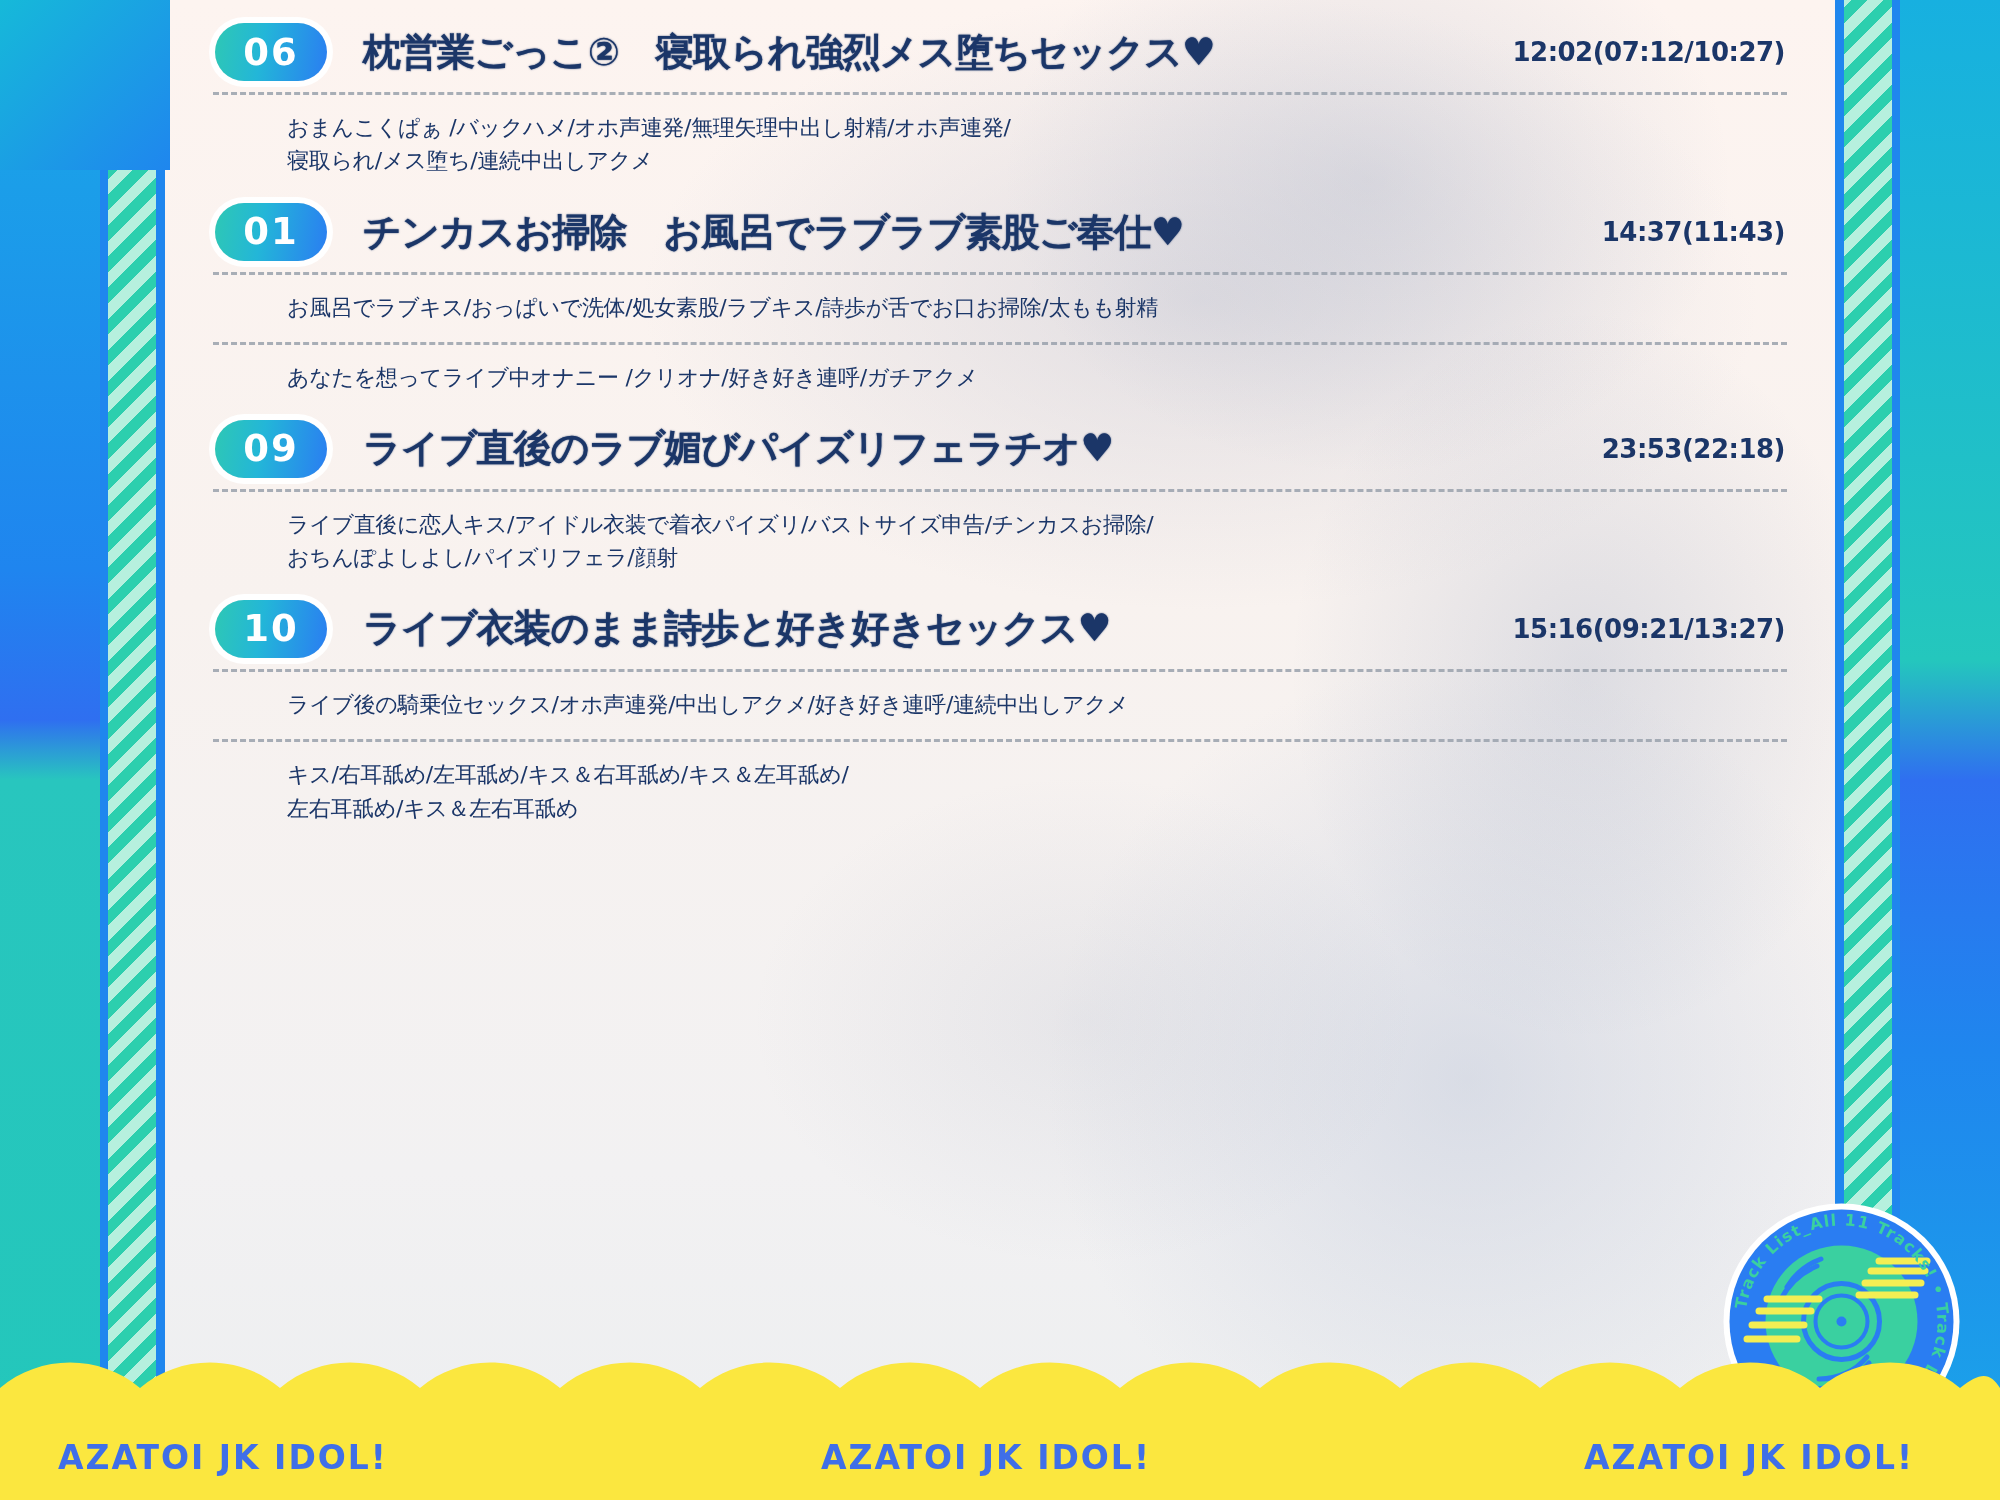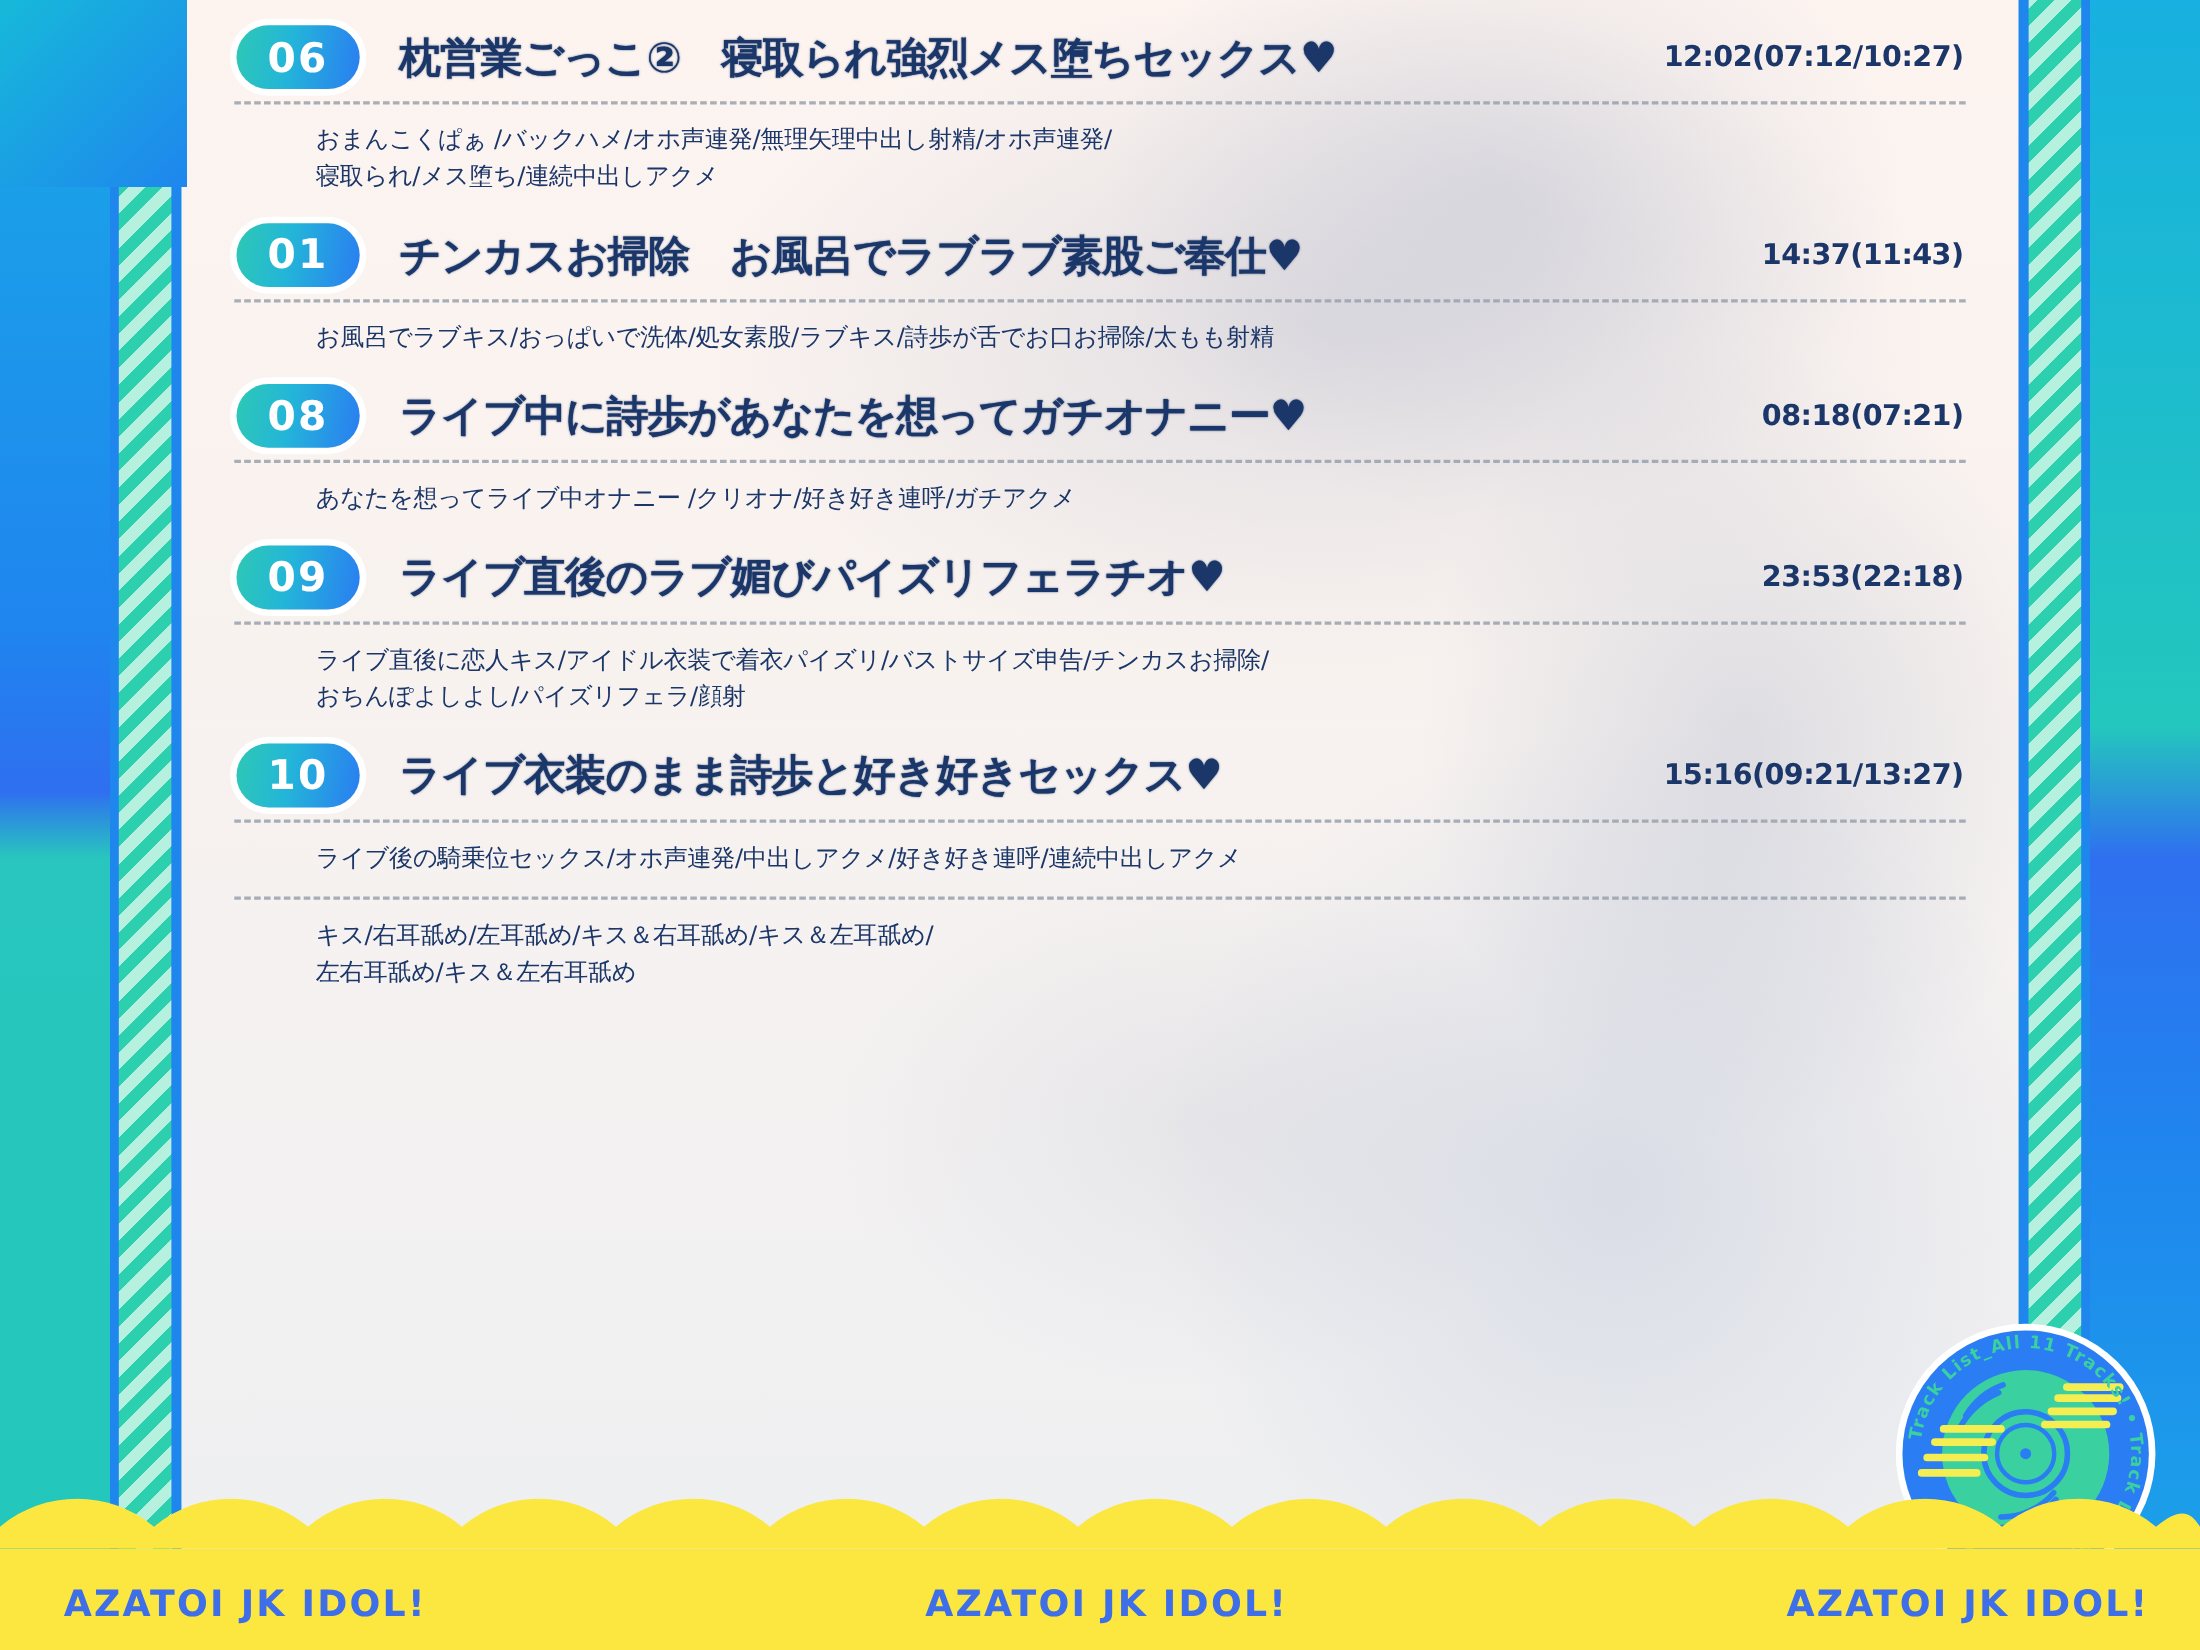--- a/index.html
+++ b/index.html
@@ -142,21 +142,21 @@
   #footer {
     position:absolute; left:0; right:0; bottom:0; height:92px;
     background:#fbe73f; z-index:8;
   }
   #footer-wave {
     position:absolute; left:0; right:0; bottom:92px; height:46px; z-index:8;
   }
   #footer-text {
     position:absolute; inset:0;
     display:flex; align-items:center; justify-content:space-between;
-    padding:6px 46px 0 58px;
+    padding:6px 86px 0 58px;
     z-index:9;
   }
   #footer-text span {
     color:#3f6fe8;
     font-weight:bold;
     font-size:33px;
     letter-spacing:2px;
     font-family:"DejaVu Sans","Liberation Sans",sans-serif;
   }
 
@@ -206,25 +206,20 @@
         <div class="title">チンカスお掃除　お風呂でラブラブ素股ご奉仕♥</div>
         <div class="time">14:37(11:43)</div>
       </div>
       <div class="divider"></div>
       <div class="desc">
         <div>お風呂でラブキス/おっぱいで洗体/処女素股/ラブキス/詩歩が舌でお口お掃除/太もも射精</div>
       </div>
     </div>
 
     <div class="track">
-      <div class="track-head">
-        <div class="badge">08</div>
-        <div class="title">ライブ中に詩歩があなたを想ってガチオナニー♥</div>
-        <div class="time">08:18(07:21)</div>
-      </div>
       <div class="divider"></div>
       <div class="desc">
         <div>あなたを想ってライブ中オナニー /クリオナ/好き好き連呼/ガチアクメ</div>
       </div>
     </div>
 
     <div class="track">
       <div class="track-head">
         <div class="badge">09</div>
         <div class="title">ライブ直後のラブ媚びパイズリフェラチオ♥</div>

